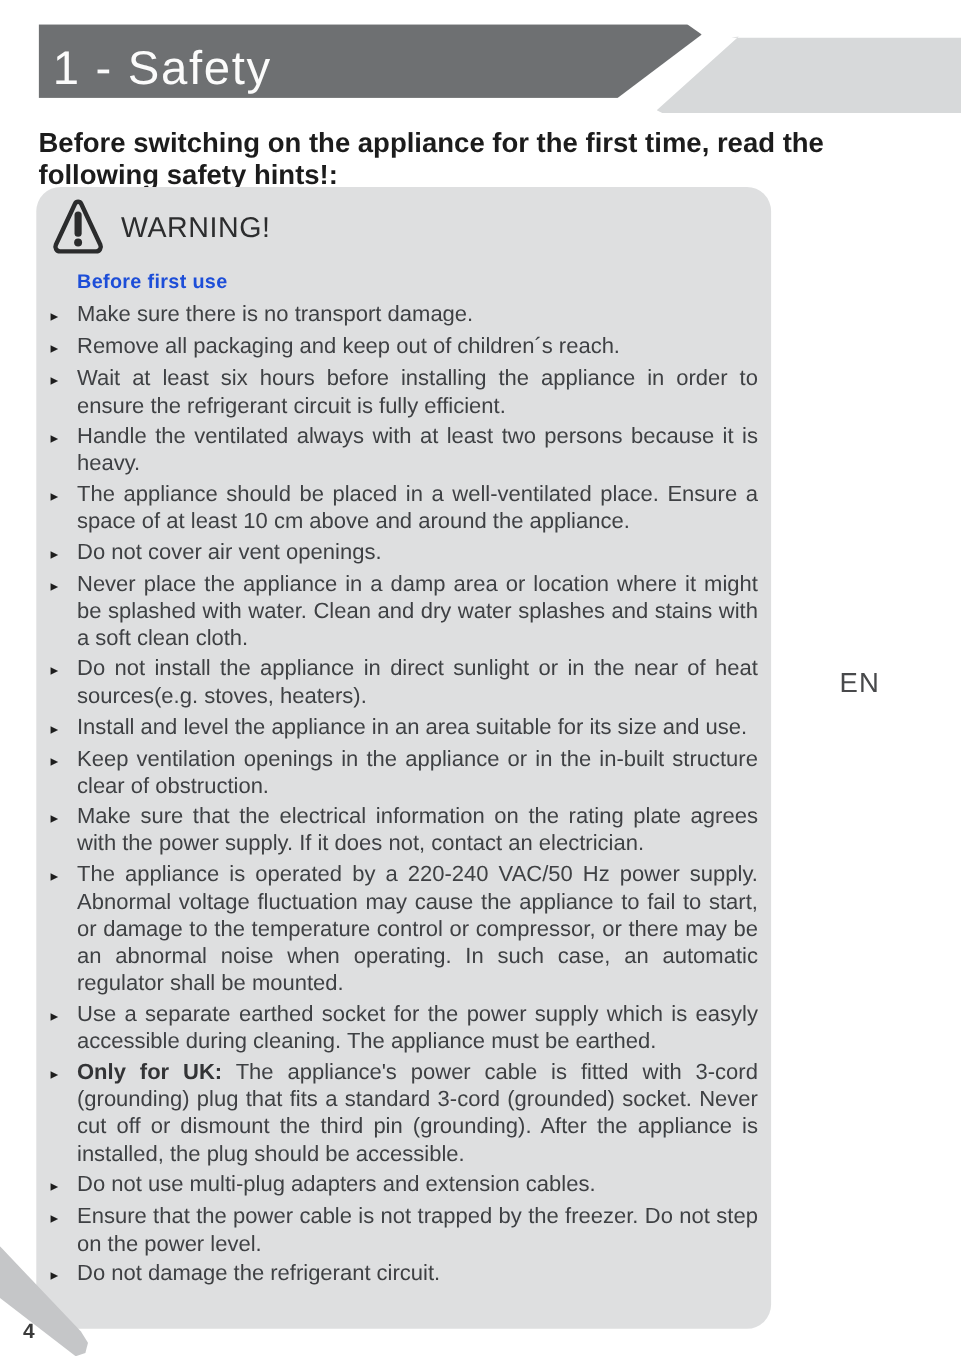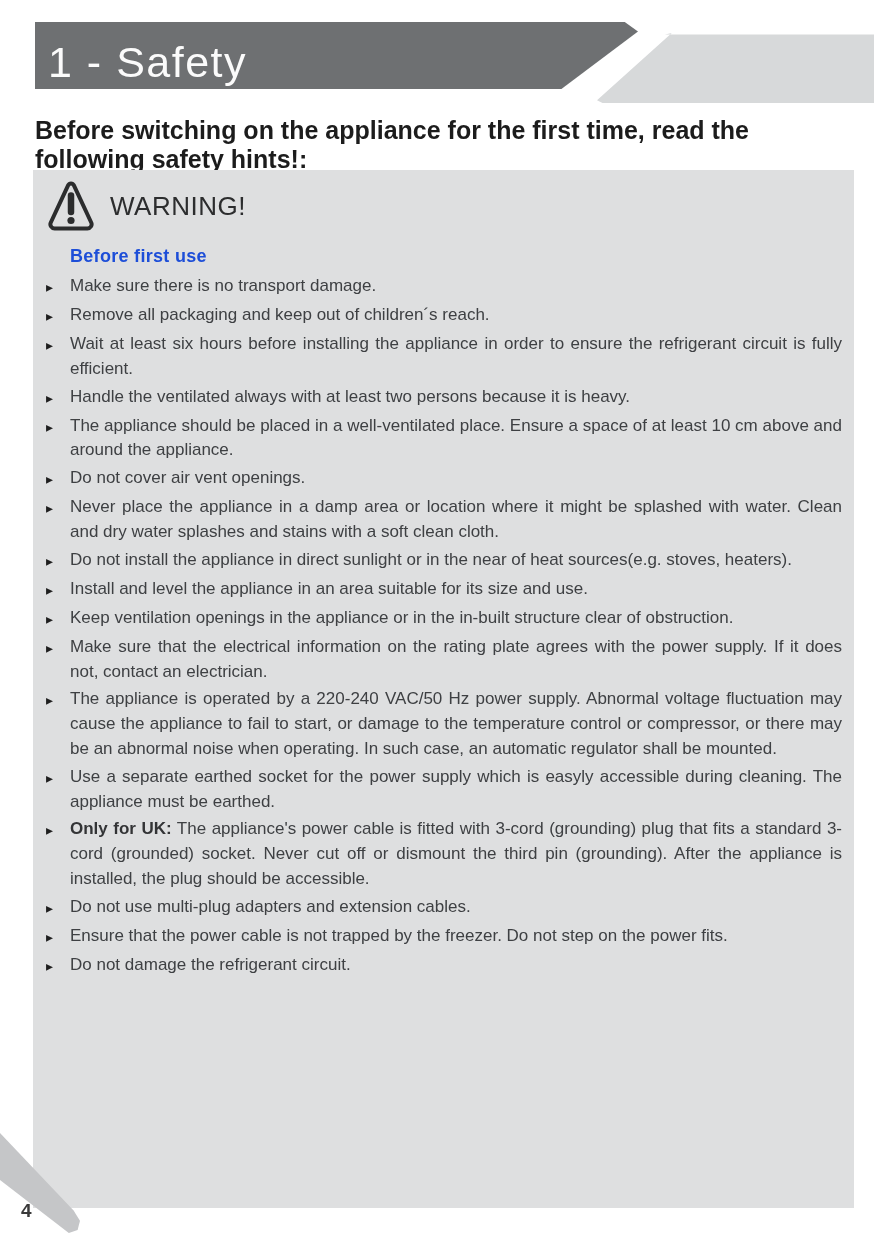--- a/index.html
+++ b/index.html
@@ -37,24 +37,25 @@
     color:#48494b; letter-spacing:1px;
   }
   
   .intro {
     position:absolute; left:35px; top:116px; width:772px;
     font-size:25px; font-weight:700; line-height:29px;
     color:#1c1c1c;
   }
   
   .warnbox {
-    position:absolute; left:33px; top:170px; width:821px;
+    position:absolute; left:33px; top:170px; width:668px;
     min-height:1038px;
     background:#dedfe0;
     padding:7px 10px 12px 13px;
+    border-radius:22px;
   }
   .warn-head {
     display:flex; align-items:center; gap:16px;
     margin:2px 0 8px 0; height:54px;
   }
   .warn-icon { width:46px; height:50px; flex:none; margin-left:2px; }
   .warn-title {
     font-size:26px; font-weight:500; color:#2c2d2e; letter-spacing:0.5px;
   }
   .sec-head {
@@ -64,21 +65,21 @@
   }
   ul.items { list-style:none; }
   ul.items li { display:flex; margin:3px 0; }
   .blt {
     flex:none; width:24px;
     font-size:14px; line-height:25px;
     color:#1e1e1e; padding-top:1px;
   }
   .txt {
     flex:1; margin:0; padding-right:2px;
-    font-size:17px; line-height:24.8px;
+    font-size:20px; line-height:24.8px;
     color:#3e4043; text-align:justify;
   }
   .txt b { font-weight:700; color:#333436; }
   
   .corner-band {
     position:absolute; left:0; top:1131px;
     width:80px; height:102px;
     background:#c5c6c8;
     clip-path:polygon(0 2%, 92% 78%, 100% 88%, 97% 97%, 86% 100%, 0 48%);
     z-index:5;
@@ -172,21 +173,21 @@
       <li>
         <span class="blt">▸</span>
         <p class="txt"><b>Only for UK:</b><span> The appliance's power cable is fitted with 3-cord (grounding) plug that fits a standard 3-cord (grounded) socket. Never cut off or dismount the third pin (grounding). After the appliance is installed, the plug should be accessible.</span></p>
       </li>
       <li>
         <span class="blt">▸</span>
         <p class="txt">Do not use multi-plug adapters and extension cables.</p>
       </li>
       <li>
         <span class="blt">▸</span>
-        <p class="txt">Ensure that the power cable is not trapped by the freezer. Do not step on the power fits.</p>
+        <p class="txt">Ensure that the power cable is not trapped by the freezer. Do not step on the power level.</p>
       </li>
       <li>
         <span class="blt">▸</span>
         <p class="txt">Do not damage the refrigerant circuit.</p>
       </li>
     </ul>
   </div>
 
   <div class="corner-band"></div>
   <div class="page-num">4</div>

